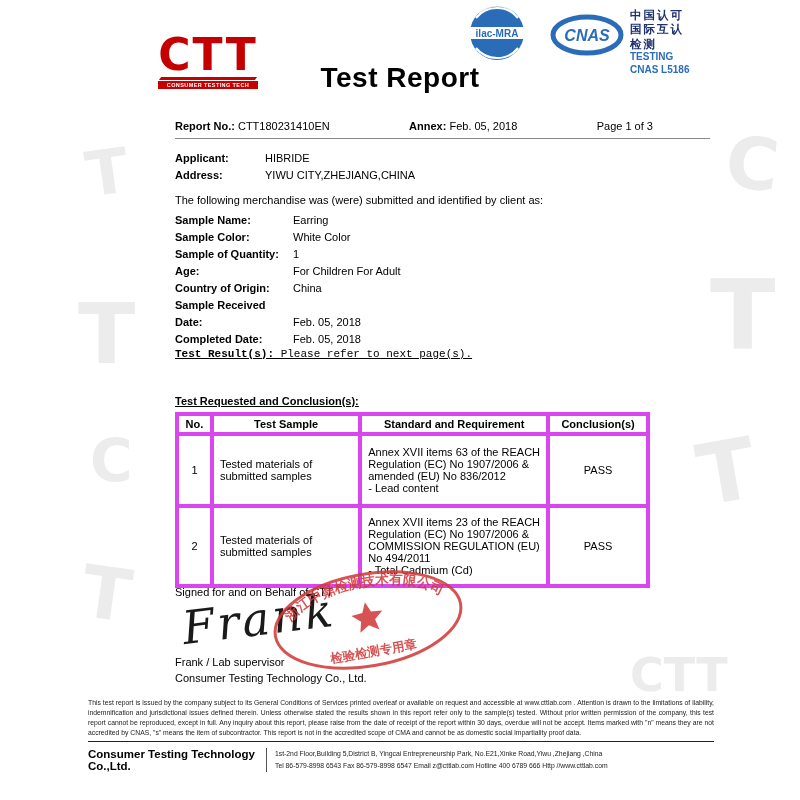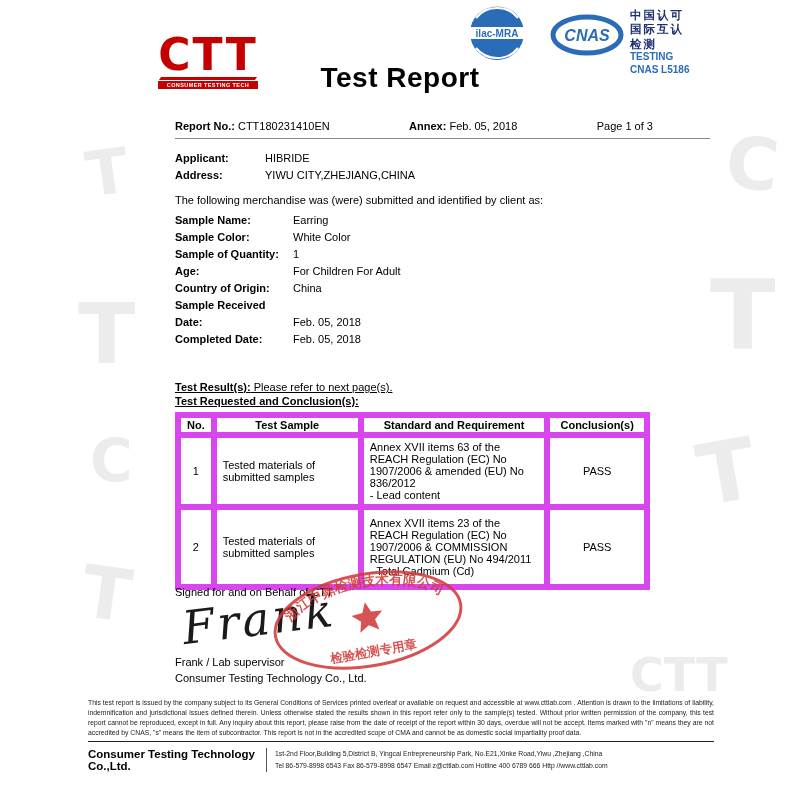--- a/index.html
+++ b/index.html
@@ -38,26 +38,26 @@
   
   .meta-row { left:175px; top:120px; width:478px; display:flex; justify-content:space-between; }
   .meta-line { left:175px; top:138px; width:535px; border-top:1px solid #888; }
   
   .applicant { left:175px; top:150px; line-height:17px; }
   .applicant .lab { display:inline-block; width:90px; font-weight:bold; }
   .intro { left:175px; top:194px; }
   
   .details { left:175px; top:212px; line-height:17px; }
   .details .lab { display:inline-block; width:118px; font-weight:bold; }
-  .result-line { left:175px; top:381px; text-decoration:underline; }
+  .result-line { left:175px; top:348px; text-decoration:underline;font-family:Liberation Mono, monospace; }
   .table-heading { left:175px; top:395px; font-weight:bold; text-decoration:underline; }
   
   .rpt-table { left:175px; top:412px; }
   table { border-collapse:collapse; width:475px; font-size:11px; }
-  th, td { border:6px solid #d946ef; vertical-align:middle; padding:0 6px; }
+  th, td { border:4px solid #d946ef; vertical-align:middle; padding:0 6px; }
   th { font-weight:bold; text-align:center; height:20px; }
   td.c { text-align:center; }
   tr.r1 td { height:72px;margin-left:24px; }
   tr.r2 td { height:80px; }
   
   .signed-for { left:175px; top:586px; }
   .sig-script { left:182px; top:592px; font-family:"DejaVu Serif", serif; font-style:italic;
                 font-size:46px; transform:rotate(-7deg); letter-spacing:3px; color:#1a1a1a; z-index:1; }
   .stamp { left:268px; top:566px; transform:rotate(-10deg); opacity:0.88; z-index:2; }
   .signer-line { left:175px; top:656px; }

